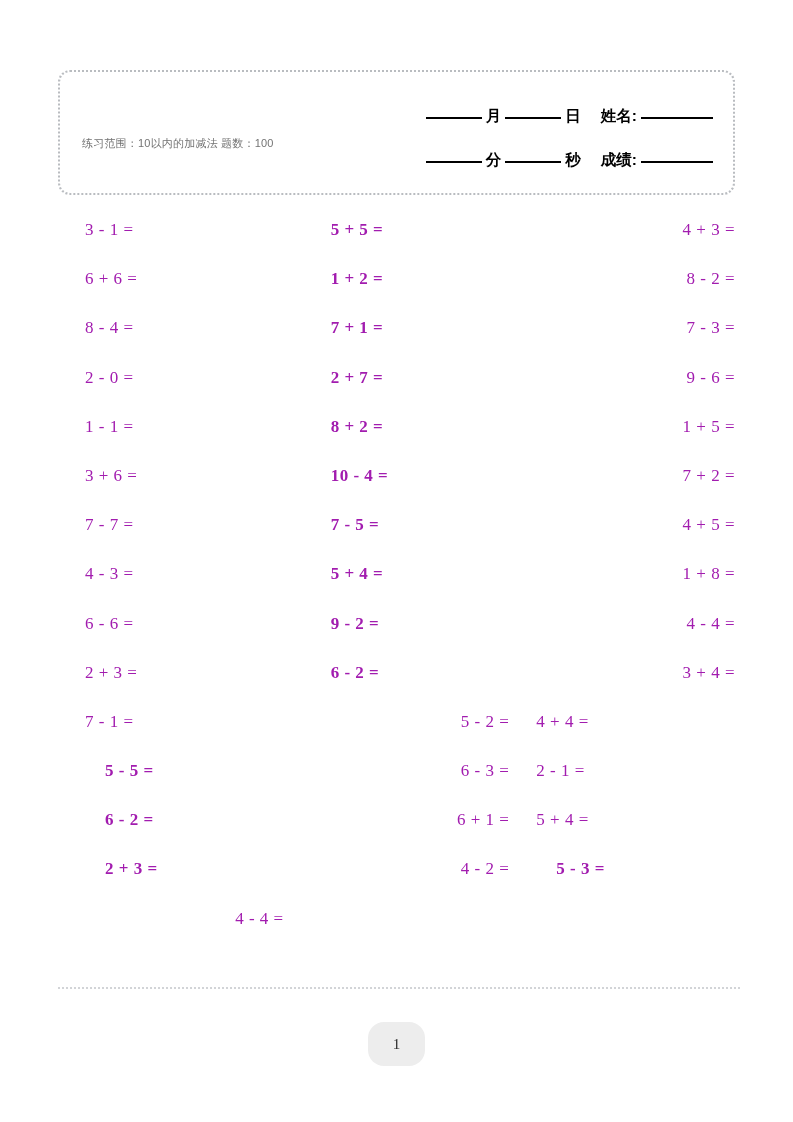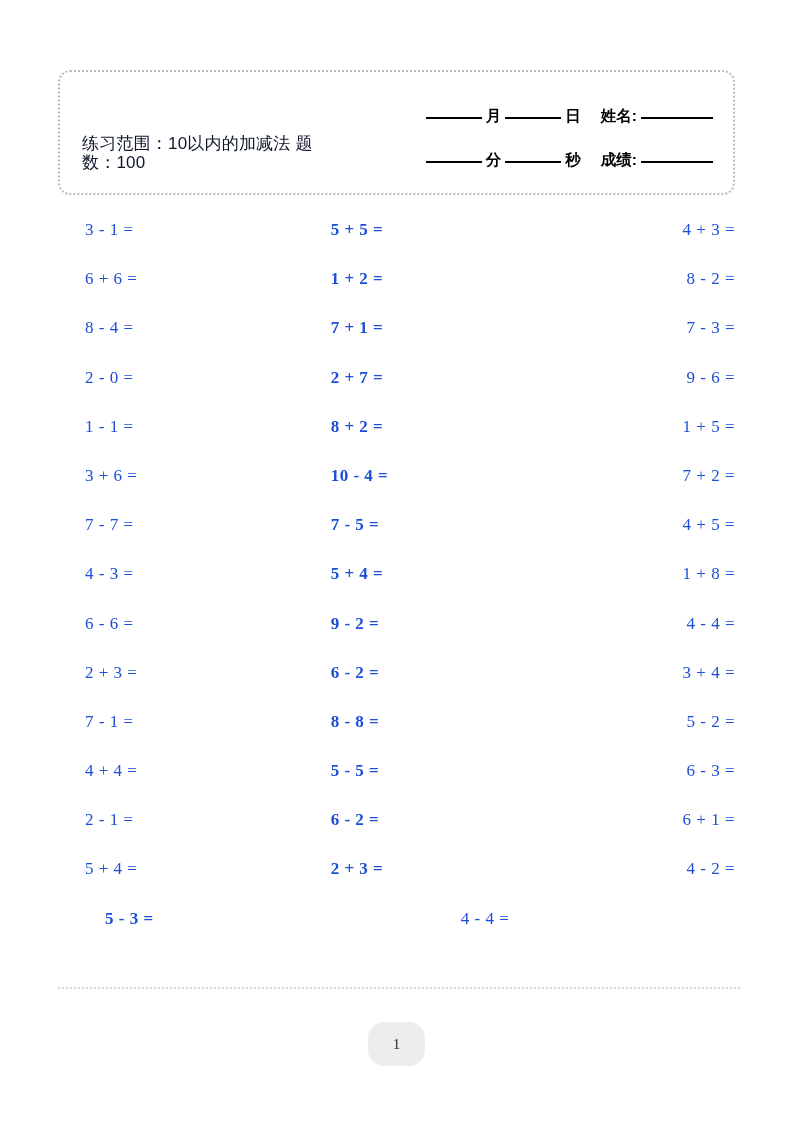--- a/index.html
+++ b/index.html
@@ -27,23 +27,23 @@
     border-radius: 12px;
     box-sizing: border-box;
   }
 
   #practice-scope {
     position: absolute;
     left: 22px;
     top: 62px;
     width: 250px;
     font-family: "Liberation Sans", "DejaVu Sans", sans-serif;
-    font-size: 17px;
+    font-size: 11px;
     line-height: 19px;
-    color: #0f172a;
+    color: #737373;
     letter-spacing: 0.2px;
   }
 
   .meta-row {
     position: absolute;
     right: 20px;
     display: flex;
     align-items: baseline;
     justify-content: flex-end;
     font-family: "Liberation Sans", "DejaVu Sans", sans-serif;
@@ -78,21 +78,21 @@
     top: 205px;
     width: 677px;
     display: grid;
     grid-template-columns: repeat(3, 1fr);
     row-gap: 0px;
   }
   .problem-cell {
     height: 49.2px;
     line-height: 49.2px;
     font-size: 17px;
-    color: #1d4ed8;
+    color: #a21caf;
     letter-spacing: 0.5px;
     white-space: nowrap;
   }
   .col-0 { padding-left: 27px; }
   .col-1 { padding-left: 47px; font-weight: bold; }
   .col-2 { padding-left: 45px; text-align: right; }
 
   
   #footer-divider {
     position: absolute;
@@ -170,21 +170,20 @@
     <div class="problem-cell col-0">4 - 3 =</div>
     <div class="problem-cell col-1">5 + 4 =</div>
     <div class="problem-cell col-2">1 + 8 =</div>
     <div class="problem-cell col-0">6 - 6 =</div>
     <div class="problem-cell col-1">9 - 2 =</div>
     <div class="problem-cell col-2">4 - 4 =</div>
     <div class="problem-cell col-0">2 + 3 =</div>
     <div class="problem-cell col-1">6 - 2 =</div>
     <div class="problem-cell col-2">3 + 4 =</div>
     <div class="problem-cell col-0">7 - 1 =</div>
-    <div class="problem-cell col-1">8 - 8 =</div>
     <div class="problem-cell col-2">5 - 2 =</div>
     <div class="problem-cell col-0">4 + 4 =</div>
     <div class="problem-cell col-1">5 - 5 =</div>
     <div class="problem-cell col-2">6 - 3 =</div>
     <div class="problem-cell col-0">2 - 1 =</div>
     <div class="problem-cell col-1">6 - 2 =</div>
     <div class="problem-cell col-2">6 + 1 =</div>
     <div class="problem-cell col-0">5 + 4 =</div>
     <div class="problem-cell col-1">2 + 3 =</div>
     <div class="problem-cell col-2">4 - 2 =</div>

